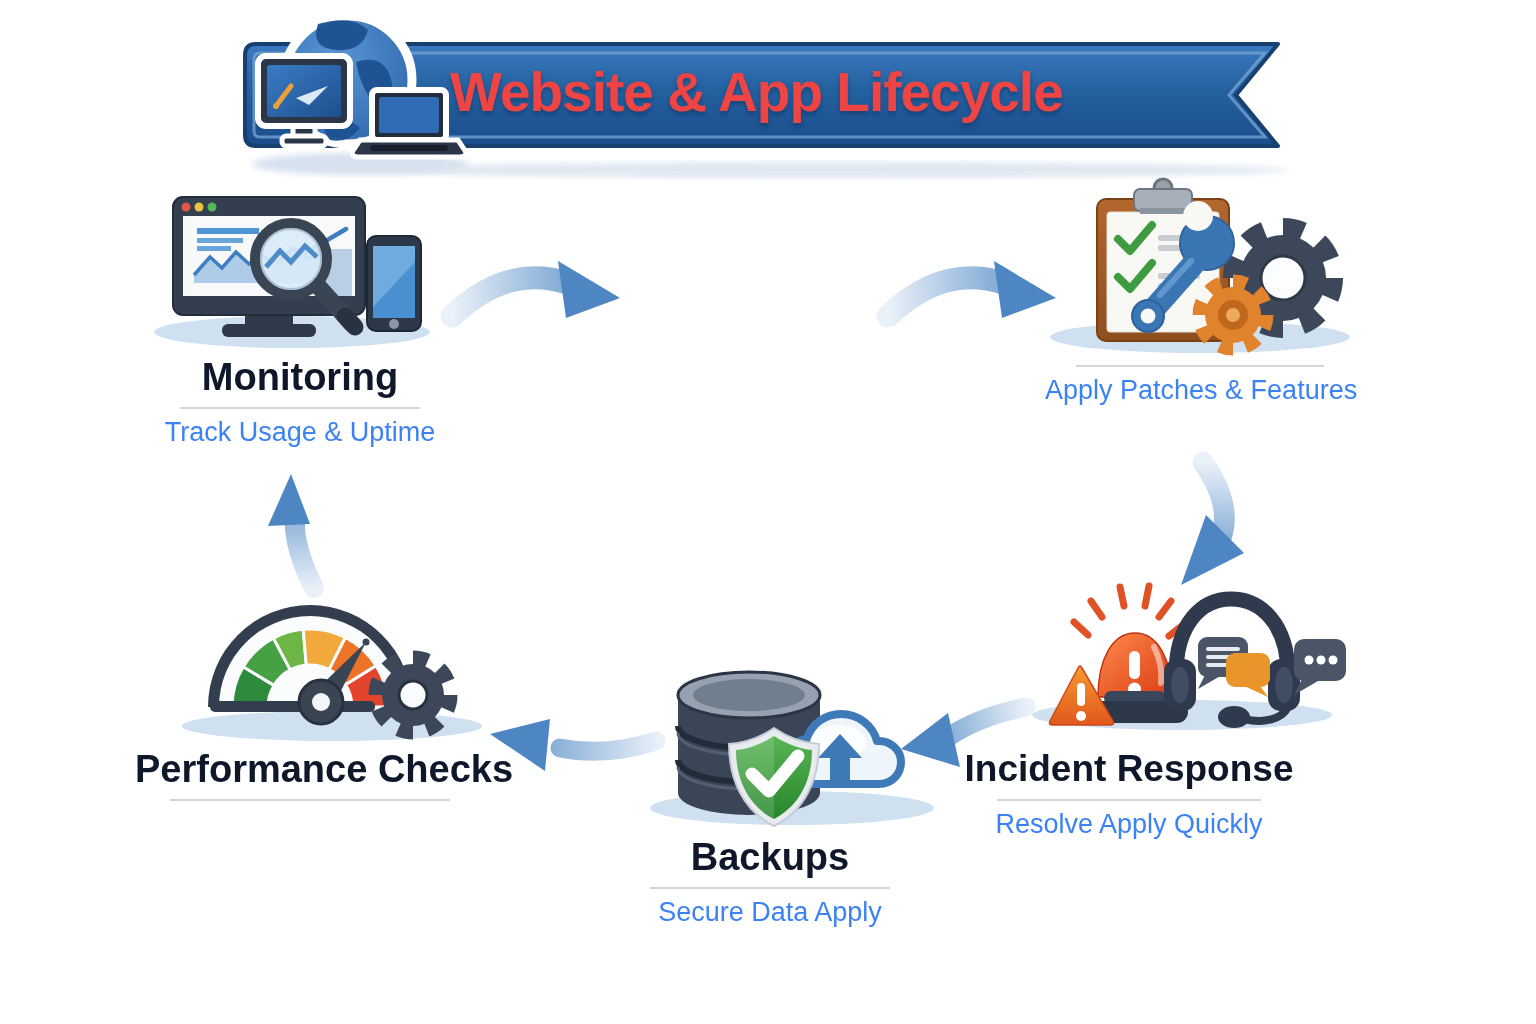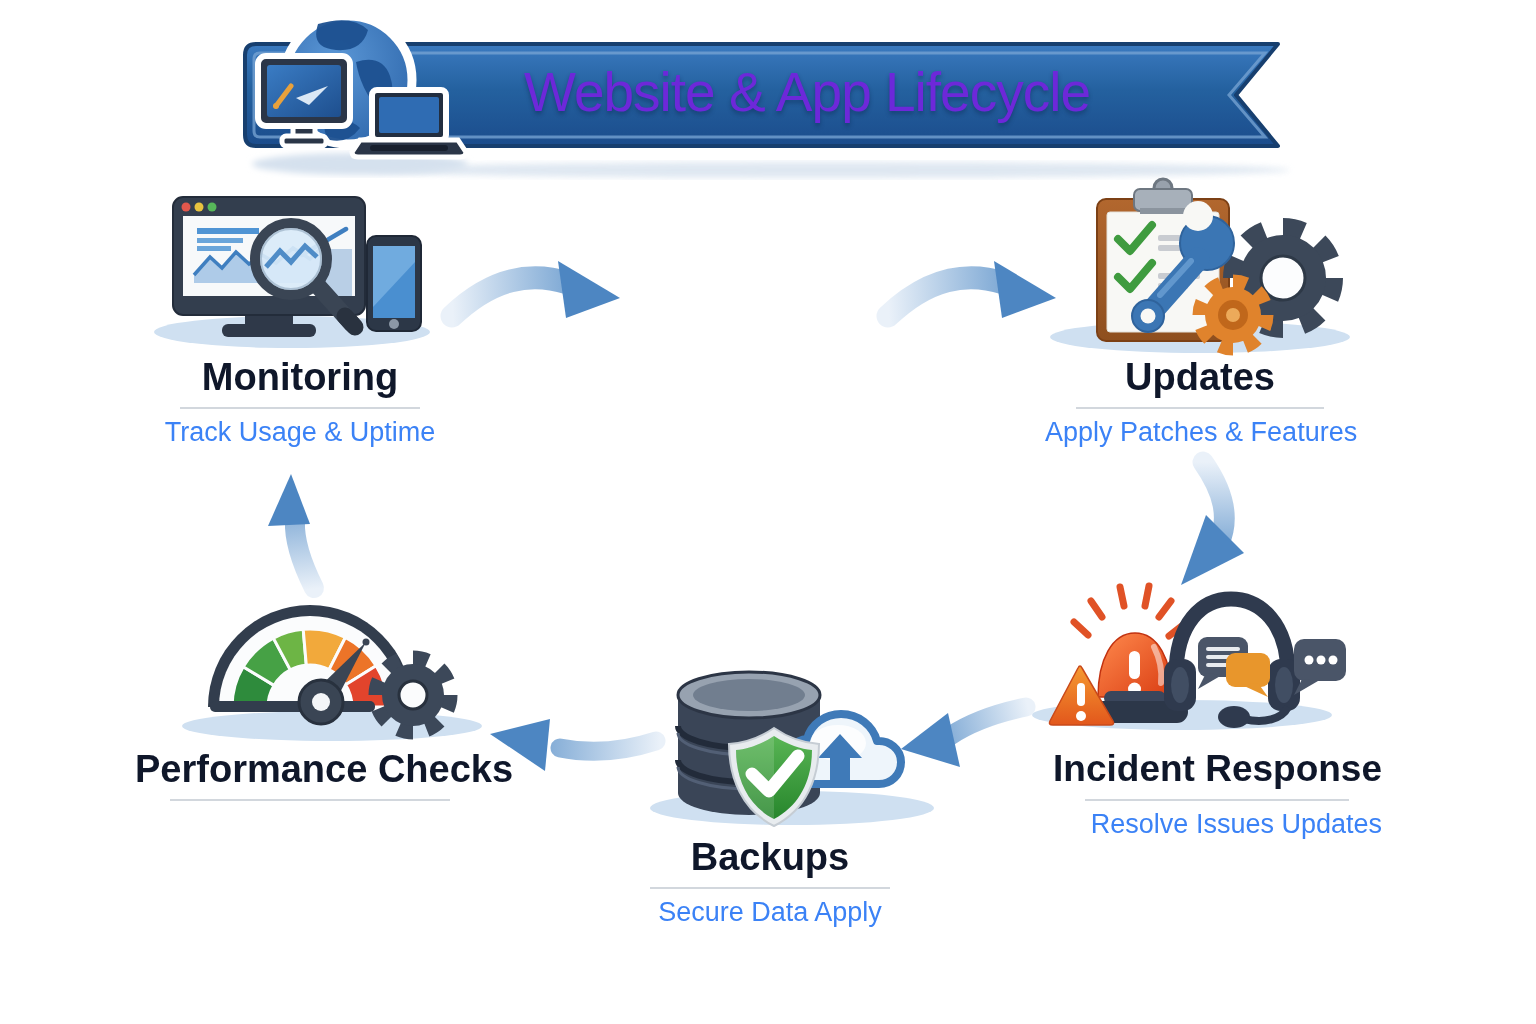--- a/index.html
+++ b/index.html
@@ -4,21 +4,21 @@
 <style>
   html,body{margin:0;padding:0;}
   body{
     width:1536px;height:1024px;position:relative;overflow:hidden;
     background:#ffffff;
     font-family:"Liberation Sans", sans-serif;
   }
   .abs{position:absolute;}
   .banner-title{
     position:absolute;left:450px;top:60px;width:640px;
-    text-align:right;color:#6d28d9;font-size:55px;font-weight:400;
+    text-align:left;color:#ef4444;font-size:55px;font-weight:700;
     letter-spacing:-1px;line-height:64px;white-space:nowrap;
     text-shadow:0 3px 4px rgba(10,40,80,.45);
   }
   .stage-label{position:absolute;text-align:center;}
   .stage-title{
     font-size:38px;font-weight:700;color:#0f172a;white-space:nowrap;line-height:42px;
   }
   .stage-divider{height:2px;background:#d2d7dd;margin:9px auto 0;width:80%;}
   .stage-subtitle{
     font-size:27px;color:#3b82f6;margin-top:8px;white-space:nowrap;line-height:30px;
@@ -344,29 +344,28 @@
 </svg>
 </div>
 
 <div class="stage-label" style="left:150px;top:356px;width:300px;">
   <div class="stage-title">Monitoring</div>
   <div class="stage-divider"></div>
   <div class="stage-subtitle">Track Usage &amp; Uptime</div>
 </div>
 
 <div class="stage-label" style="left:1045px;top:356px;width:310px;">
-  <div class="stage-title">Updates</div>
   <div class="stage-divider"></div>
   <div class="stage-subtitle">Apply Patches &amp; Features</div>
 </div>
 
-<div class="stage-label" style="left:1052px;top:748px;width:330px;text-align:right;">
+<div class="stage-label" style="left:964px;top:748px;width:330px;">
   <div class="stage-title" style="font-size:37px;">Incident Response</div>
   <div class="stage-divider"></div>
-  <div class="stage-subtitle">Resolve Issues Updates</div>
+  <div class="stage-subtitle">Resolve Apply Quickly</div>
 </div>
 
 <div class="stage-label" style="left:620px;top:828px;width:300px;margin-top:8px;">
   <div class="stage-title">Backups</div>
   <div class="stage-divider"></div>
   <div class="stage-subtitle">Secure Data Apply</div>
 </div>
 
 <div class="stage-label" style="left:135px;top:748px;width:350px;text-align:center;">
   <div class="stage-title">Performance Checks</div>

